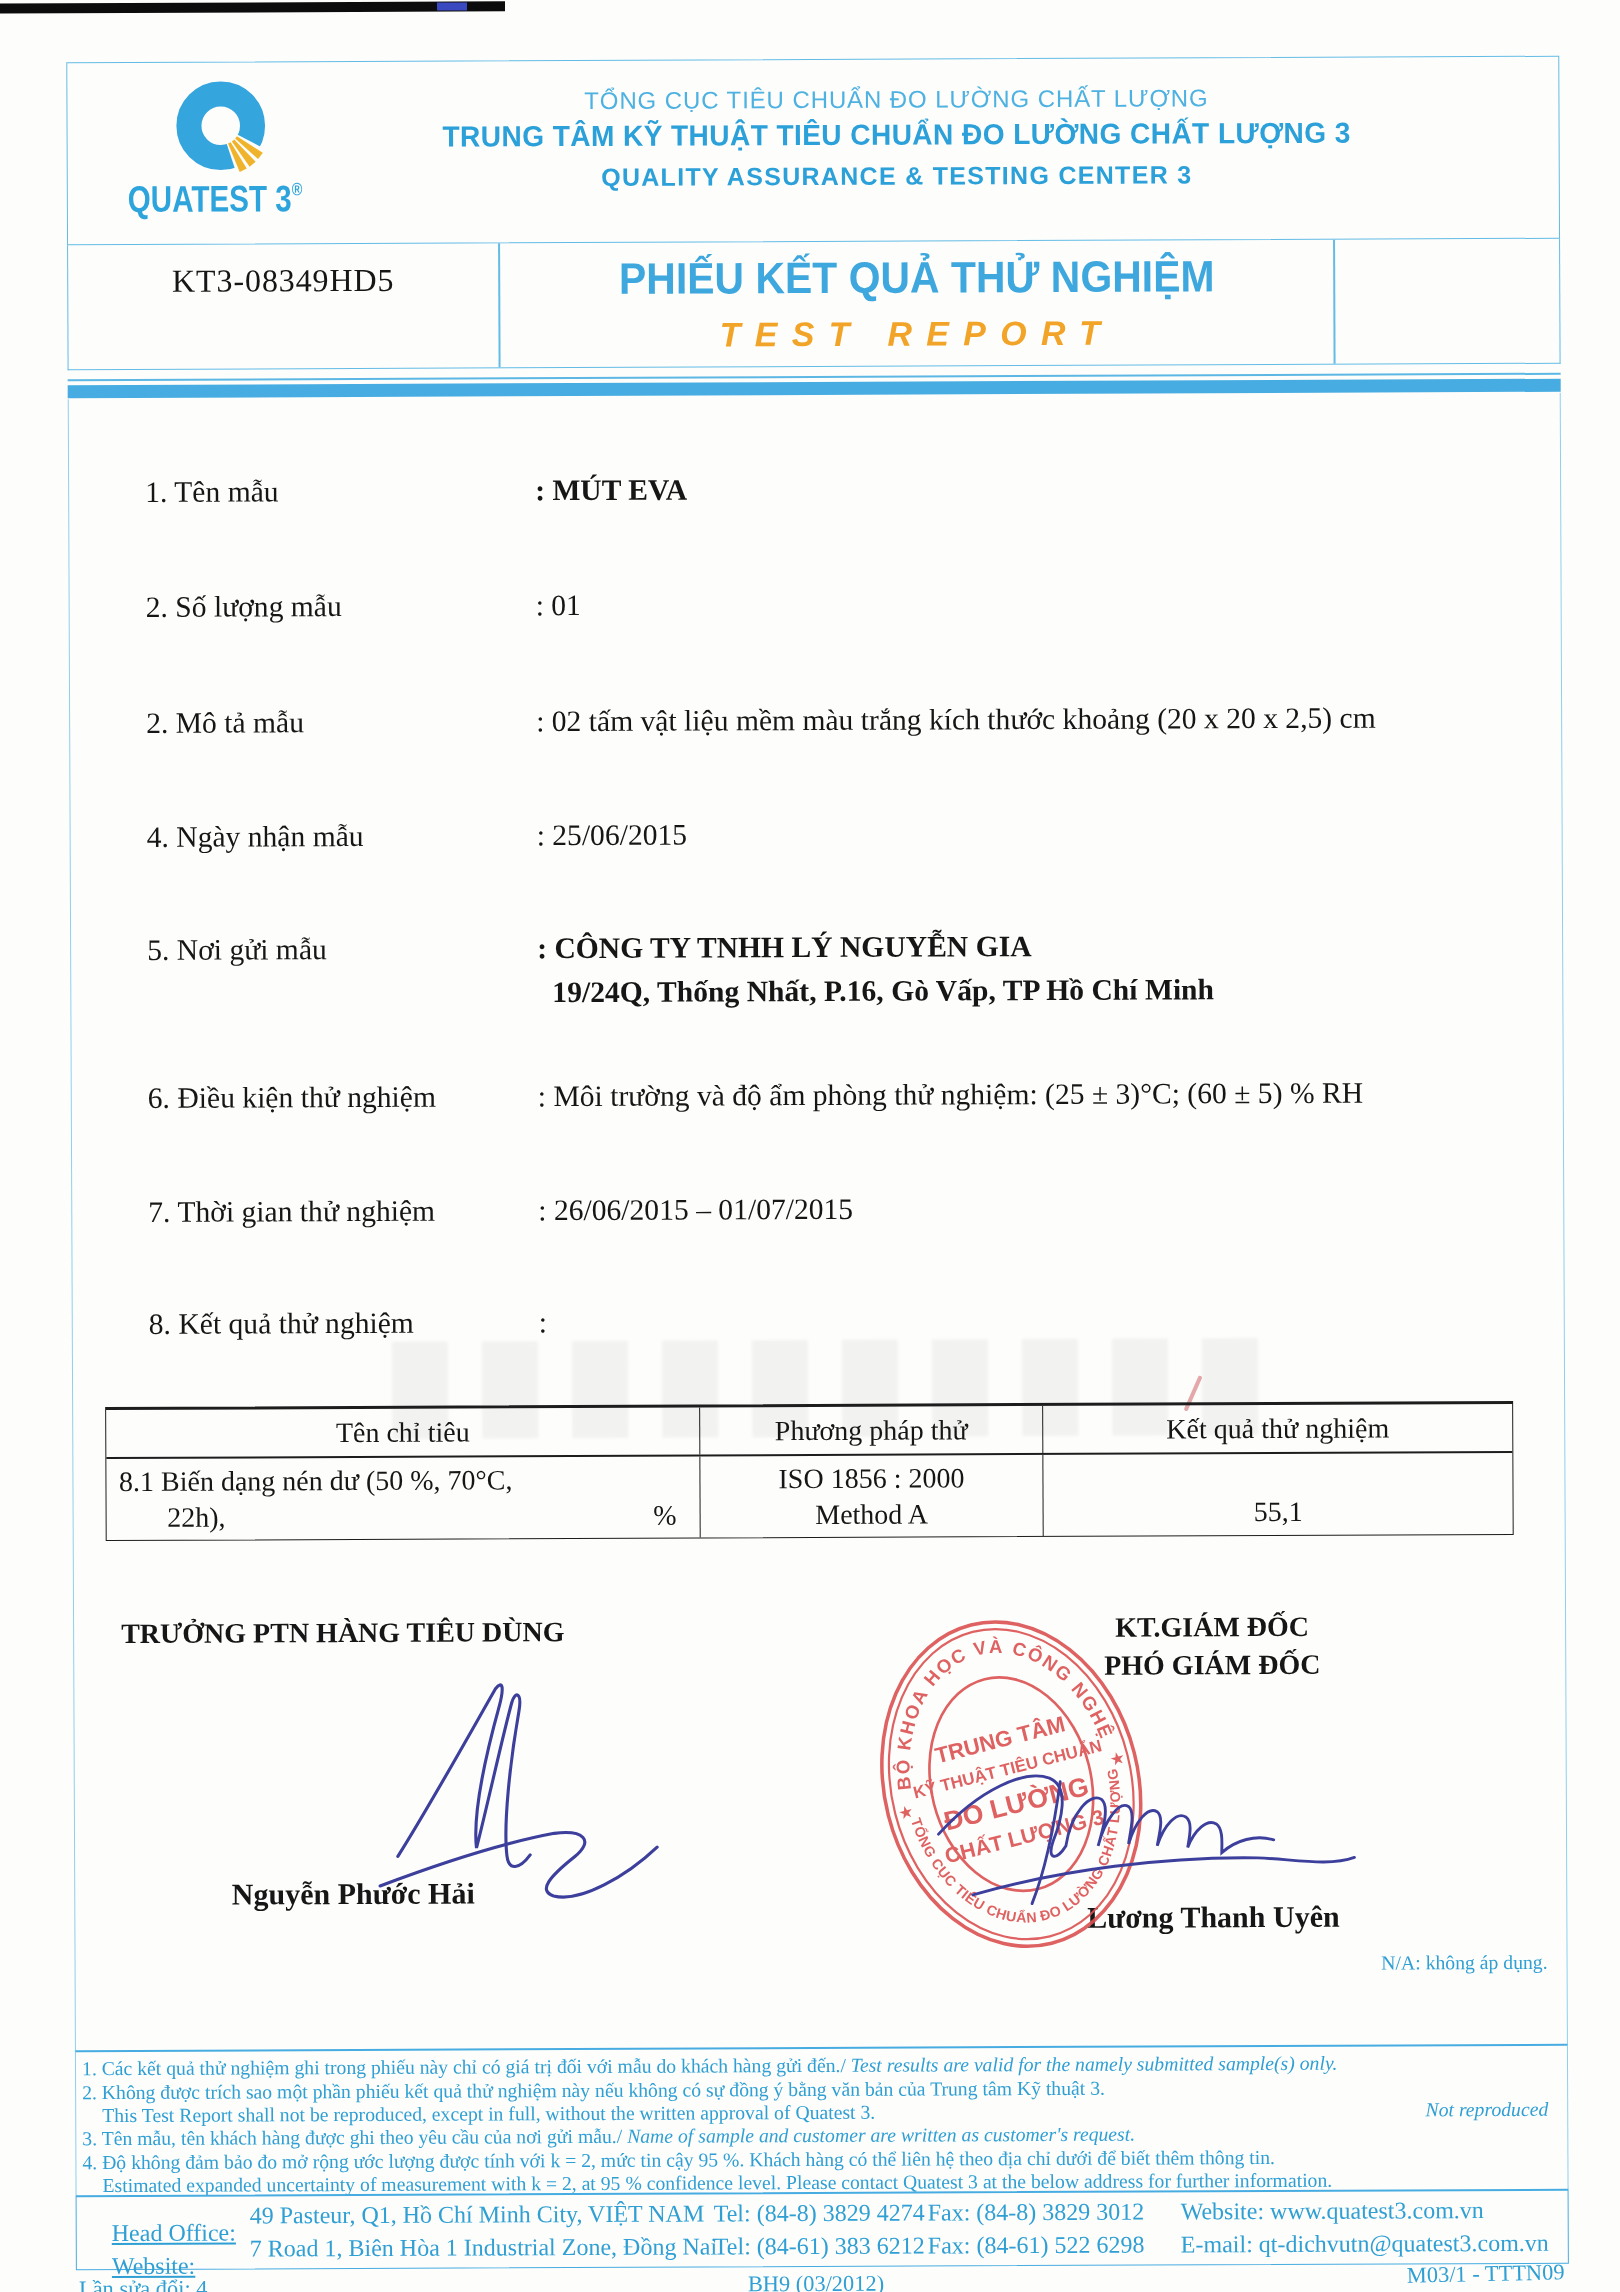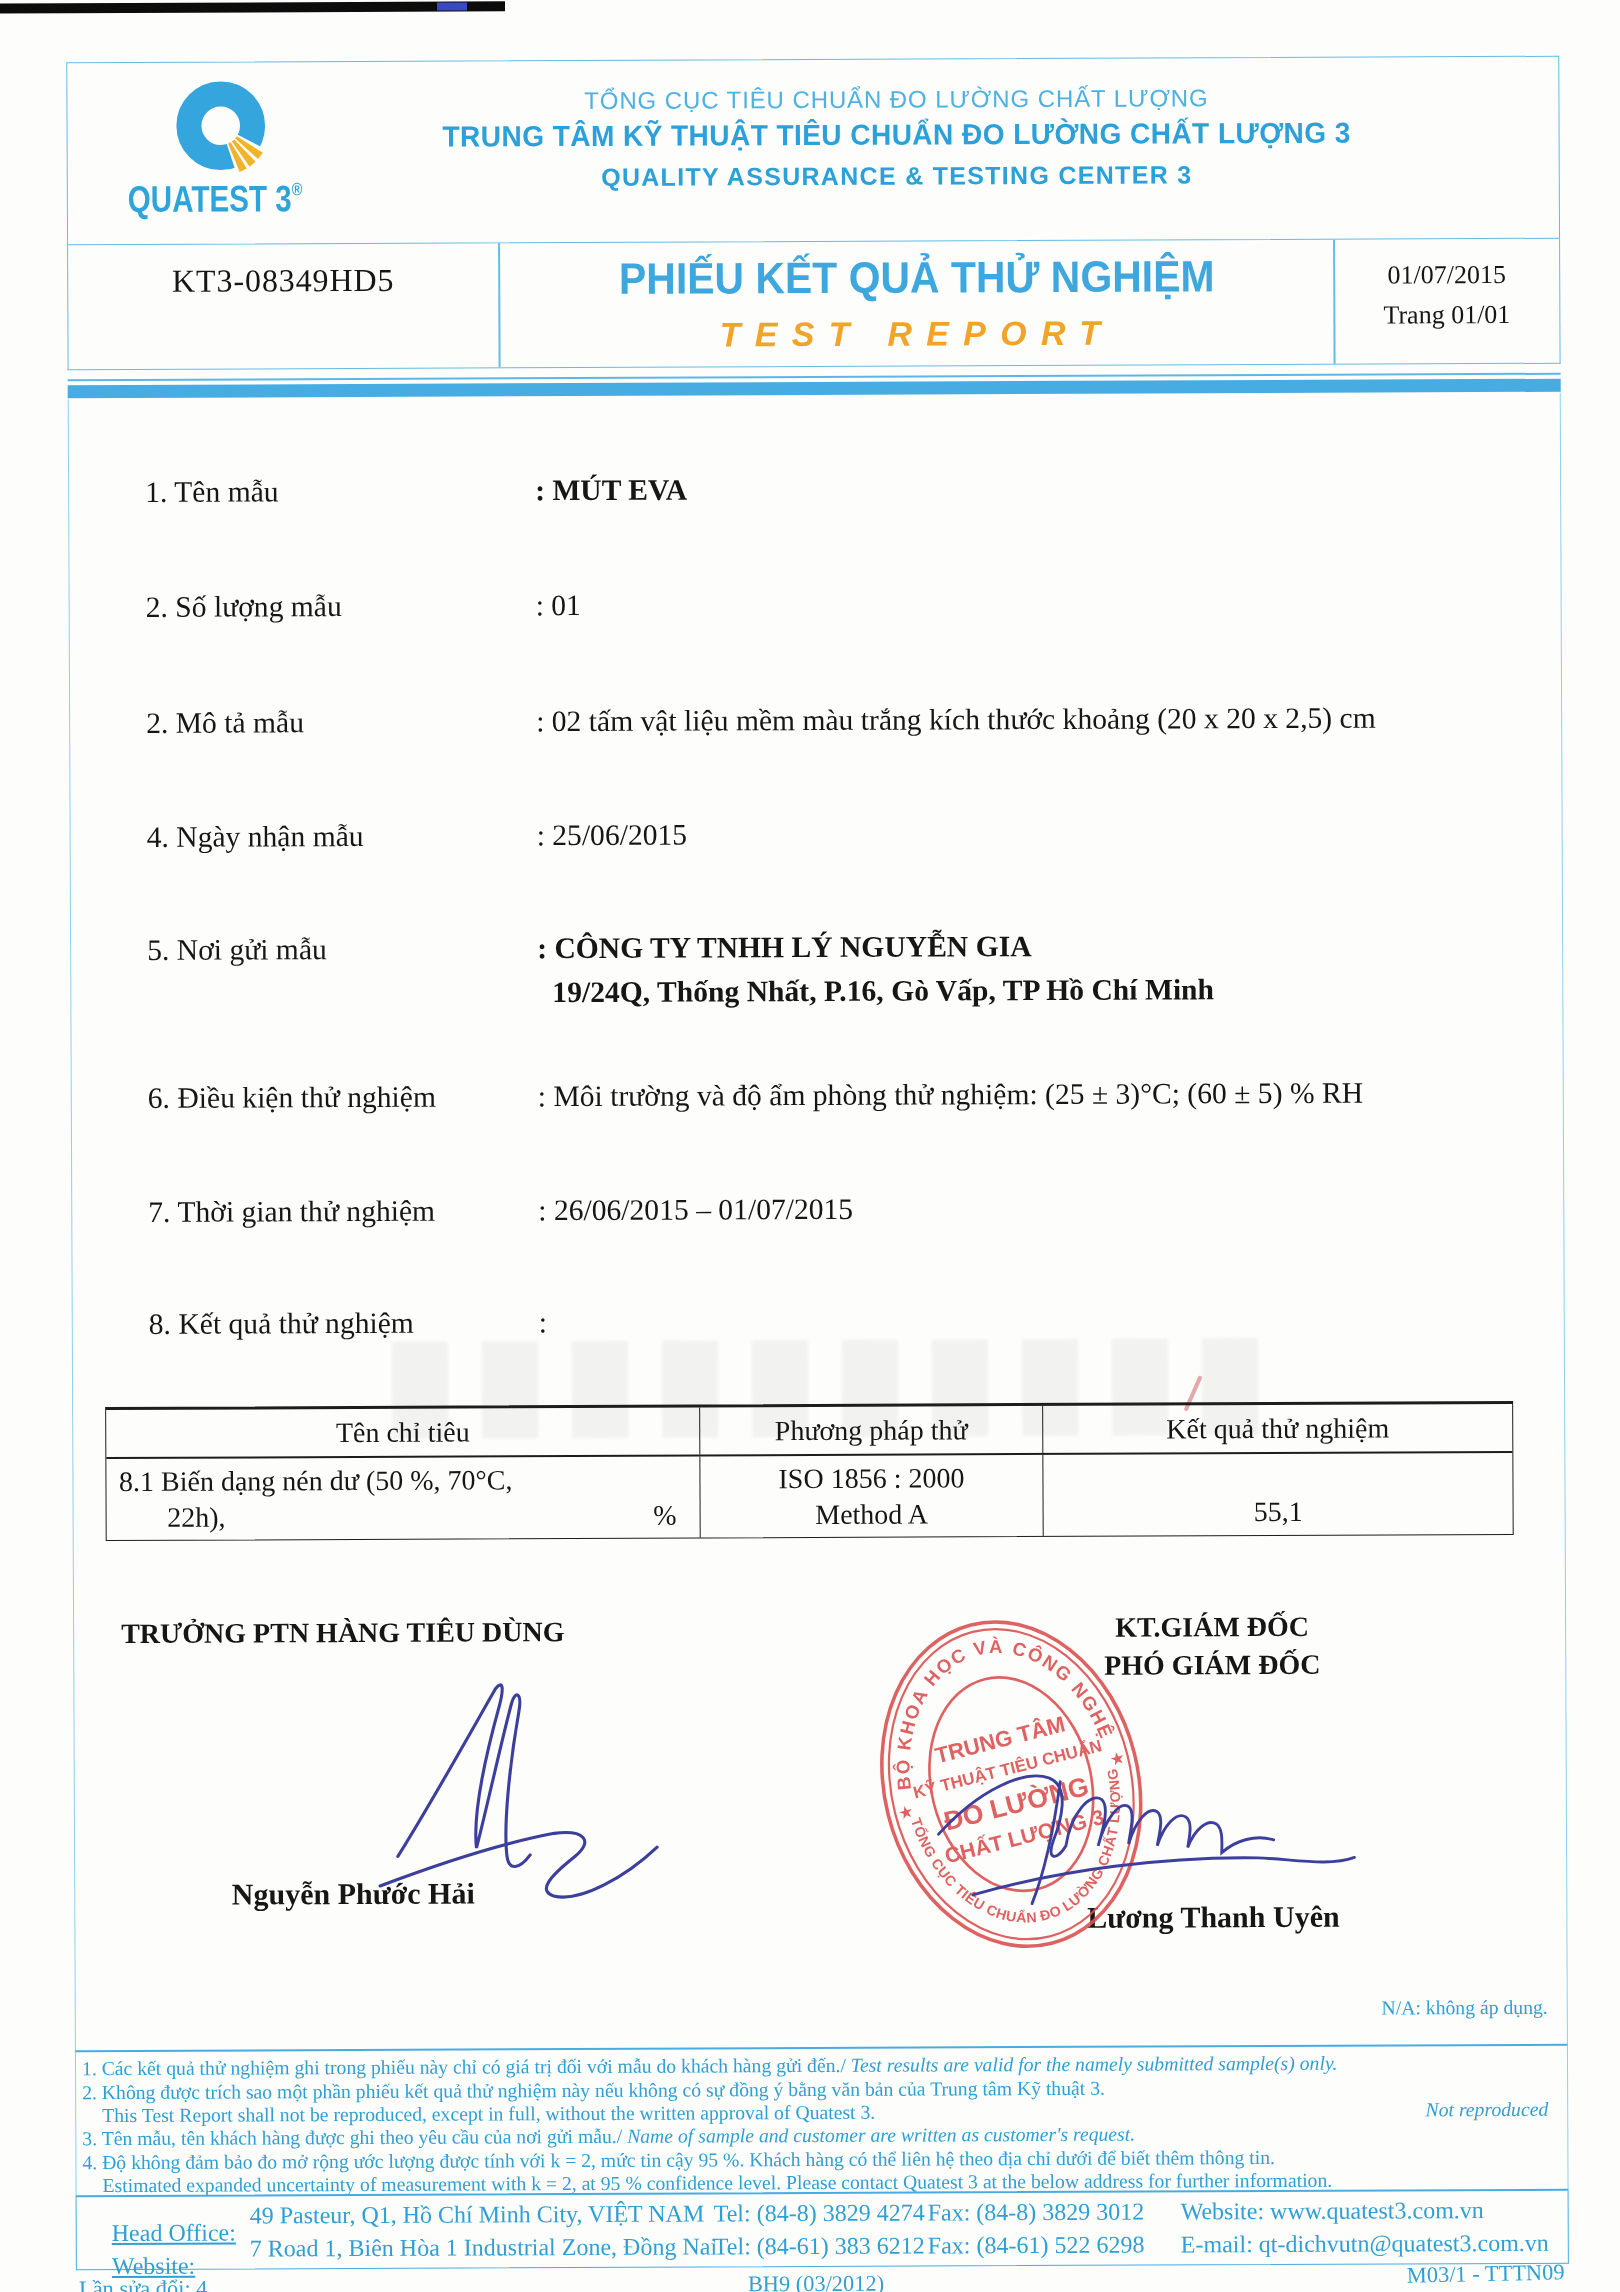--- a/index.html
+++ b/index.html
@@ -108,24 +108,20 @@
     <div class="hline hline2">TRUNG TÂM KỸ THUẬT TIÊU CHUẨN ĐO LƯỜNG CHẤT LƯỢNG 3</div>
     <div class="hline hline3">QUALITY ASSURANCE &amp; TESTING CENTER 3</div>
 
     <div class="title-row">
       <div class="tr-div" style="left:430px;"></div>
       <div class="tr-div" style="left:1265px;"></div>
     </div>
     <div class="code-cell">KT3-08349HD5</div>
     <div class="title-vi">PHIẾU KẾT QUẢ THỬ NGHIỆM</div>
     <div class="title-en">TEST REPORT</div>
-    <div class="date-cell">
-      <div>01/07/2015</div>
-      <div>Trang 01/01</div>
-    </div>
     <div class="thin-rule"></div>
     <div class="thick-bar"></div>
     <div class="body-frame"></div>
 
     <div class="frow" style="top:473px;">
       <span class="lab">1. Tên mẫu</span>
       <span class="val bold">: MÚT EVA</span>
     </div>
     <div class="frow" style="top:588px;">
       <span class="lab">2. Số lượng mẫu</span>
@@ -217,21 +213,21 @@
         <path d="M 14,120 C 60,70 110,48 138,58 C 162,68 150,108 142,128 C 134,150 146,150 156,134 C 162,96 184,74 196,82 C 206,90 196,120 192,134 C 200,104 216,84 226,90 C 234,96 228,118 226,132 C 234,106 248,90 258,96 C 266,102 260,122 258,134 C 266,110 280,96 290,102 C 298,108 294,124 292,136 C 300,116 314,104 324,110 C 332,116 330,132 330,142 C 346,128 368,122 388,128"></path>
         <path d="M 150,62 C 142,120 130,168 118,198"></path>
         <path d="M 52,188 C 150,160 270,146 370,148 C 412,150 450,158 478,148"></path>
       </g>
     </svg>
     <div class="sig-name-right">Lương Thanh Uyên</div>
 
     <div class="notes-box"></div>
     <div class="note" style="top:2054px;"><span>1. Các kết quả thử nghiệm ghi trong phiếu này chỉ có giá trị đối với mẫu do khách hàng gửi đến./</span><span class="en"> Test results are valid for the namely submitted sample(s) only.</span></div>
     <div class="note" style="top:2078px;">2. Không được trích sao một phần phiếu kết quả thử nghiệm này nếu không có sự đồng ý bằng văn bản của Trung tâm Kỹ thuật 3.</div>
-    <div class="note-right" style="top:1999px;">N/A: không áp dụng.</div>
+    <div class="note-right" style="top:1954px;">N/A: không áp dụng.</div>
     <div class="note note-ind en" style="top:2101px;">This Test Report shall not be reproduced, except in full, without the written approval of Quatest 3.</div>
     <div class="note-right en" style="top:2101px; font-style:italic;">Not reproduced</div>
     <div class="note" style="top:2124px;"><span>3. Tên mẫu, tên khách hàng được ghi theo yêu cầu của nơi gửi mẫu./</span><span class="en"> Name of sample and customer are written as customer's request.</span></div>
     <div class="note" style="top:2148px;">4. Độ không đảm bảo đo mở rộng ước lượng được tính với k = 2, mức tin cậy 95 %. Khách hàng có thể liên hệ theo địa chỉ dưới để biết thêm thông tin.</div>
     <div class="note note-ind en" style="top:2171px;">Estimated expanded uncertainty of measurement with k = 2, at 95 % confidence level. Please contact Quatest 3 at the below address for further information.</div>
 
     <div class="addr-box"></div>
     <div class="arow" style="top:2200px;">
       <span class="a-lab">Head Office:</span>
       <span class="a-addr">49 Pasteur, Q1, Hồ Chí Minh City, VIỆT NAM</span>

